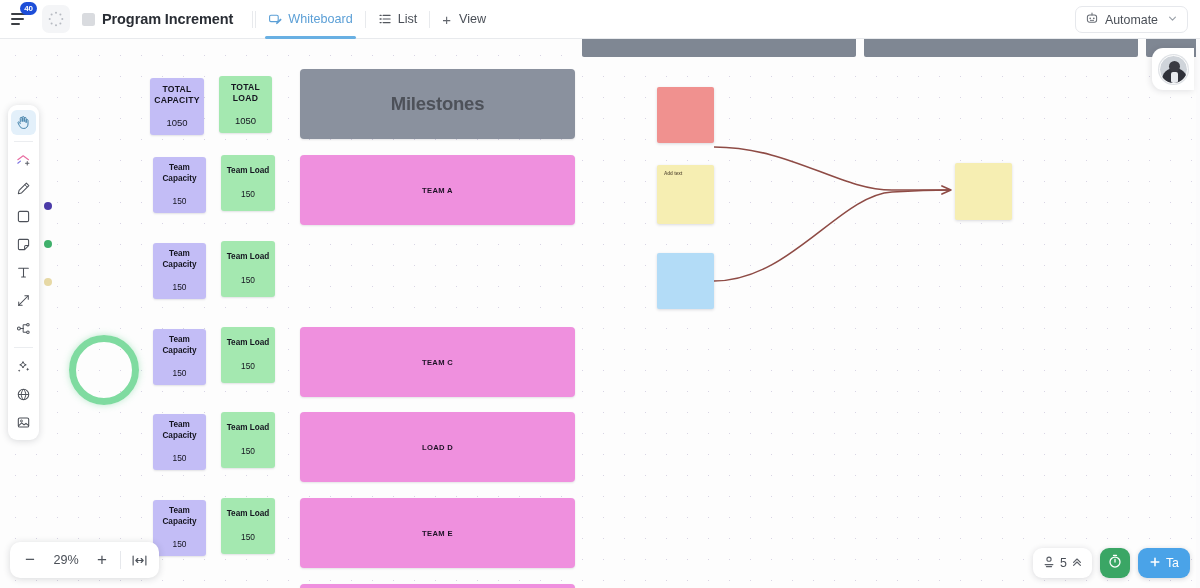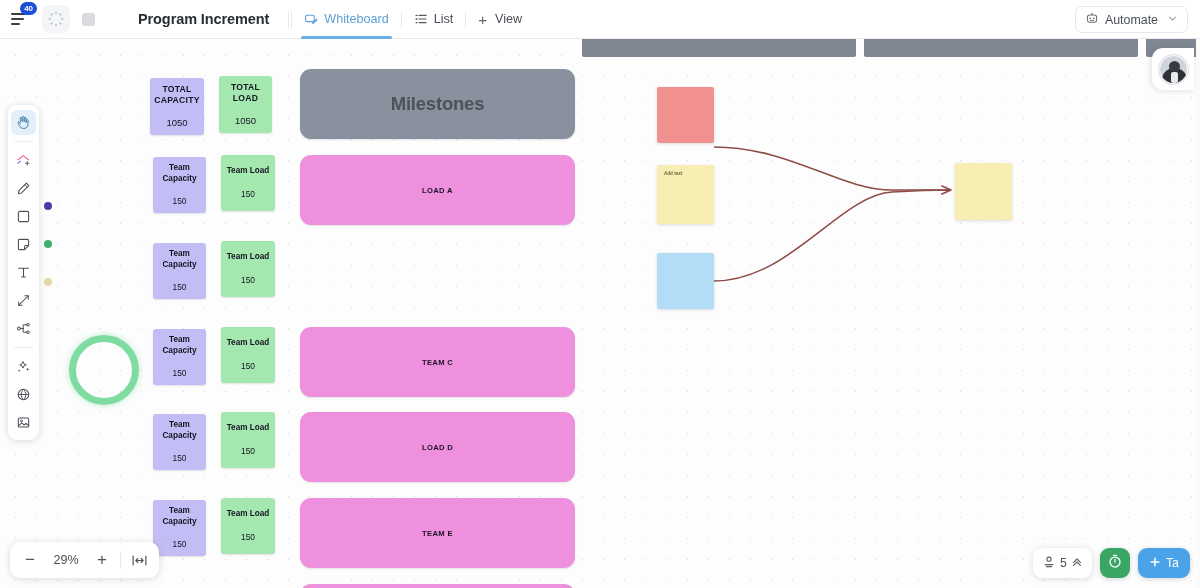--- a/index.html
+++ b/index.html
@@ -37,21 +37,21 @@
     width: 28px; height: 28px; margin-left: 4px; border-radius: 7px;
     background: #f4f5f7; display: flex; align-items: center; justify-content: center;
   }
   .spinner-ring { width: 15px; height: 15px; position: relative; }
   .spinner-ring span {
     position: absolute; width: 2.4px; height: 2.4px; border-radius: 50%;
     background: #b6bac1; top: 6.3px; left: 6.3px;
   }
   .doc-title-wrap { display: flex; align-items: center; gap: 7px; margin-left: 12px; }
   .doc-sq { width: 13px; height: 13px; background: #d9dbdf; border-radius: 2.5px; }
-  .doc-title { font-size: 14.5px; font-weight: 700; color: #292d34; letter-spacing: -0.1px; margin-left: 36px; }
+  .doc-title { font-size: 14.5px; font-weight: 700; color: #292d34; letter-spacing: -0.1px; }
 
   .tabs { display: flex; align-items: center; margin-left: 18px; height: 39px; }
   .tab-sep { width: 1px; height: 17px; background: #e8eaed; margin: 0 1px; }
   .tab {
     position: relative; height: 39px; display: flex; align-items: center; gap: 6px;
     padding: 0 11px; font-size: 12.6px; color: #4a4f57; white-space: nowrap;
   }
   .tab.active { color: #5b9fd6; font-weight: 400; }
   .tab.active::after {
     content: ""; position: absolute; left: 8px; right: 8px; bottom: 0;
@@ -95,21 +95,21 @@
   .cap-green  { background: #a4e8b0; }
   .big .t { font-size: 8.6px; letter-spacing: .25px; }
   .big .v { font-size: 9.5px; margin-top: 11px; }
   .sm .t { font-size: 8.2px; font-weight: 600; }
   .sm .v { font-size: 8.4px; margin-top: 12px; }
   .sm.ld .t { font-size: 8.2px; font-weight: 600; }
   .sm.ld .v { margin-top: 13px; }
 
   
   .board-row {
-    position: absolute; border-radius: 11px;
+    position: absolute; border-radius: 4px;
     display: flex; align-items: center; justify-content: center;
     box-shadow: 0 1px 2px rgba(40,40,60,.12);
   }
   .row-milestones { background: #8a919e; }
   .row-milestones span { font-size: 18.5px; font-weight: 700; color: #4d5159; letter-spacing: -0.2px; }
   .row-team { background: #ef90de; }
   .row-team span { font-size: 7.6px; font-weight: 600; color: #1c1124; letter-spacing: .35px; }
 
   
   .note { position: absolute; border-radius: 2px; box-shadow: 0 1px 3px rgba(40,40,60,.16); }
@@ -344,21 +344,21 @@
     </div>
     <div class="cap-card cap-green sm ld" style="left:221px; top:459px; width:54px; height:56px;">
       <div class="t">Team Load</div>
       <div class="v">150</div>
     </div>
 
     <div class="board-row row-milestones" style="left:300px; top:30px; width:275px; height:70px;">
       <span>Milestones</span>
     </div>
     <div class="board-row row-team" style="left:300px; top:116px; width:275px; height:70px;">
-      <span>LOAD A</span>
+      <span>TEAM A</span>
     </div>
     <div class="board-row row-team" style="left:300px; top:288px; width:275px; height:70px;">
       <span>TEAM C</span>
     </div>
     <div class="board-row row-team" style="left:300px; top:373px; width:275px; height:70px;">
       <span>LOAD D</span>
     </div>
     <div class="board-row row-team" style="left:300px; top:459px; width:275px; height:70px;">
       <span>TEAM E</span>
     </div>

